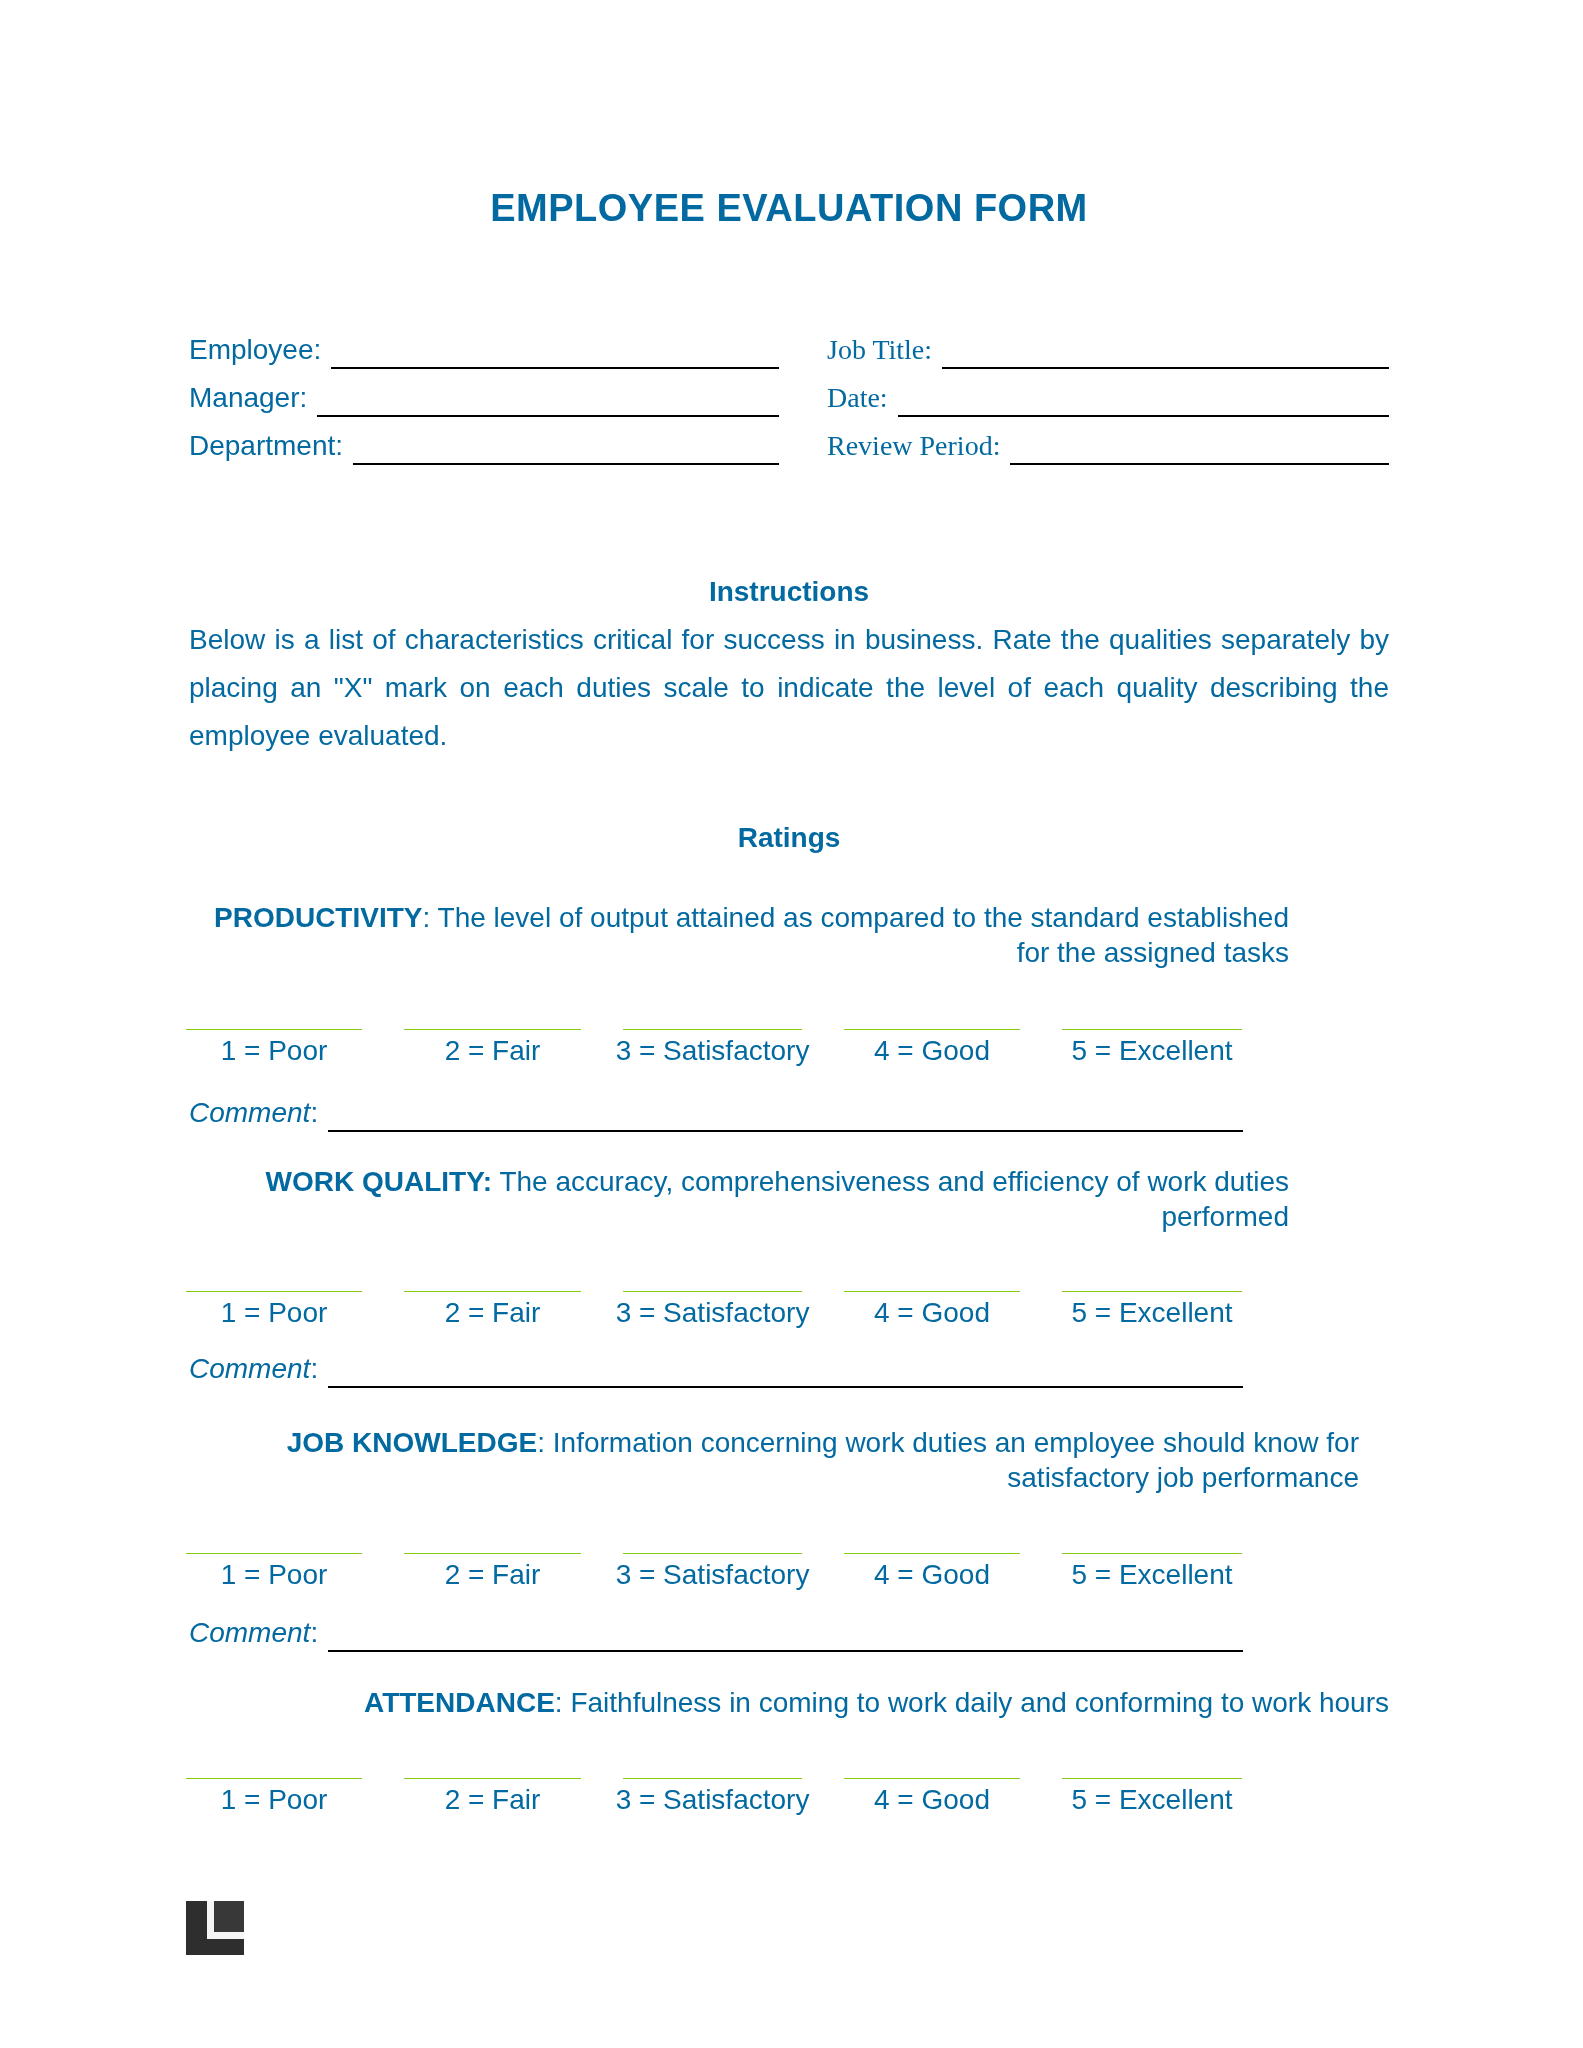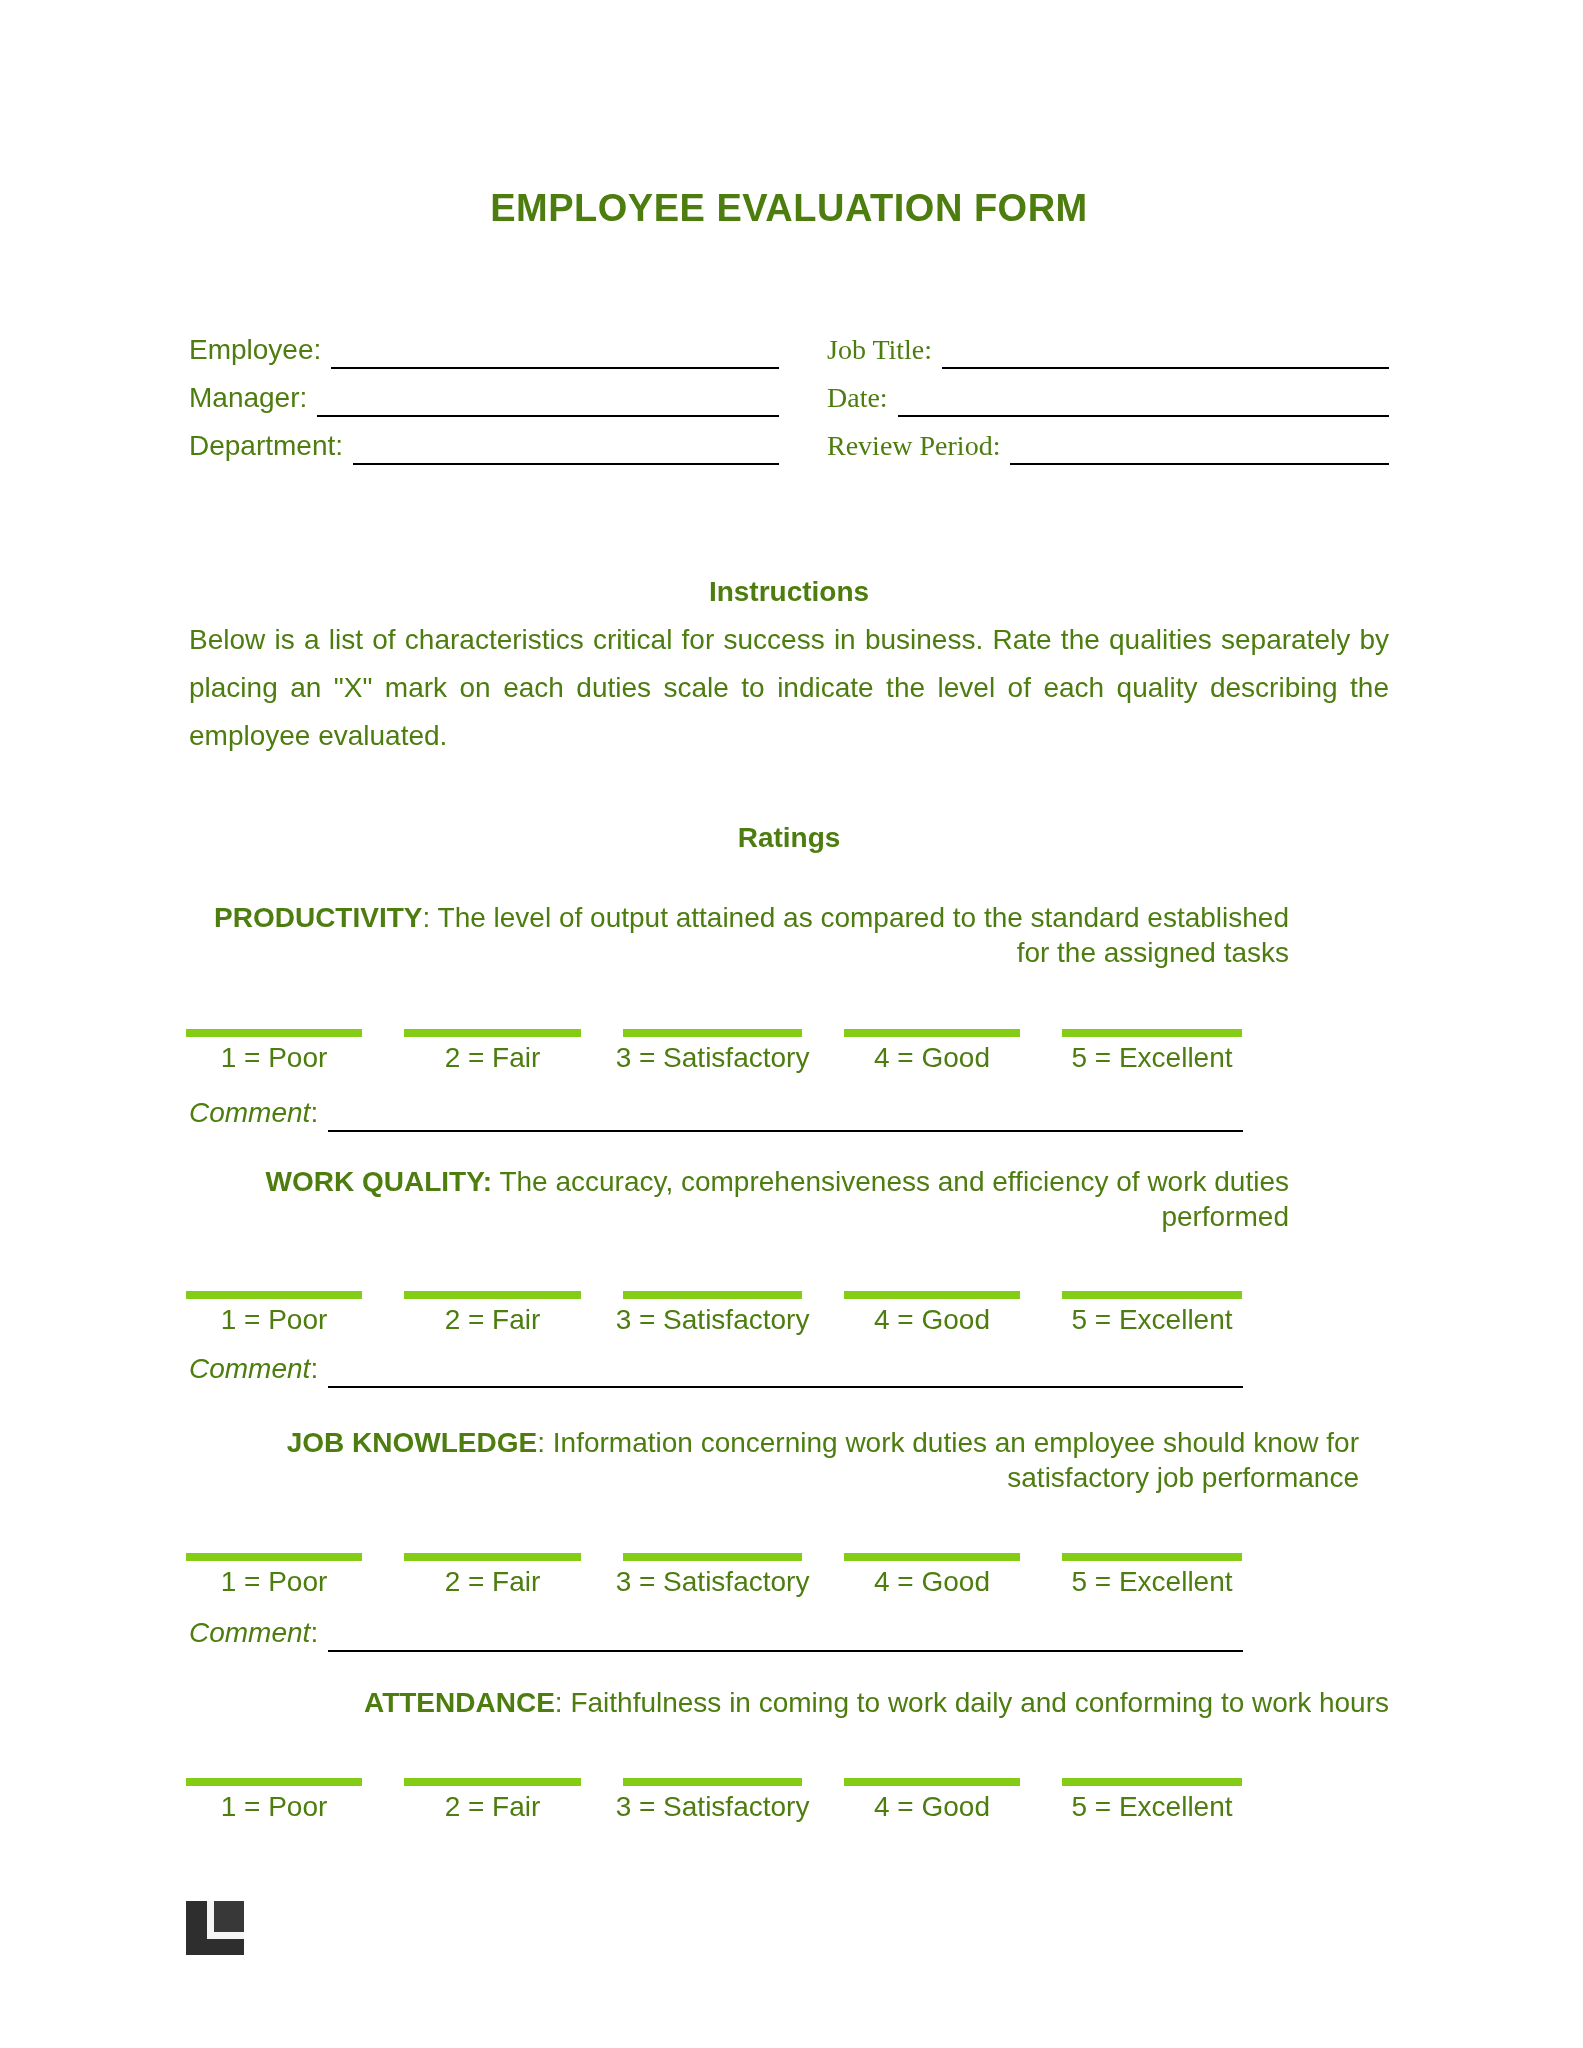--- a/index.html
+++ b/index.html
@@ -2,21 +2,21 @@
 <html><head>
 <meta charset="utf-8">
 <style>
   * { margin:0; padding:0; box-sizing:border-box; }
   html, body { background:#ffffff; }
   .page {
     position:relative;
     width:1583px;
     height:2048px;
     background:#ffffff;
-    color:#4d7c0f;
+    color:#0369a1;
     font-family:"Liberation Sans", sans-serif;
     font-size:28px;
     overflow:hidden;
   }
   .abs { position:absolute;text-align:right; }
   .center-col { left:189px; width:1200px; text-align:center; }
 
   .title {
     top:186px;
     font-size:38px;
@@ -49,21 +49,21 @@
   .s3 { top:1425px; width:1170px; }
   .s4 { top:1685px; width:1200px; }
 
   
   .scale { left:186px; width:1056px; display:flex; justify-content:space-between; }
   .scale1 { top:1029px; }
   .scale2 { top:1291px; }
   .scale3 { top:1553px; }
   .scale4 { top:1778px; }
   .scale-cell {
-    border-top:8px solid #84cc16;
+    border-top:1px solid #84cc16;
     padding-top:5px;
     display:flex;
     justify-content:center;
   }
   .scale-cell:nth-child(1){ width:176px; }
   .scale-cell:nth-child(2){ width:177px; }
   .scale-cell:nth-child(3){ width:179px; }
   .scale-cell:nth-child(4){ width:176px; }
   .scale-cell:nth-child(5){ width:180px; }
   .scale-label { white-space:nowrap; }

